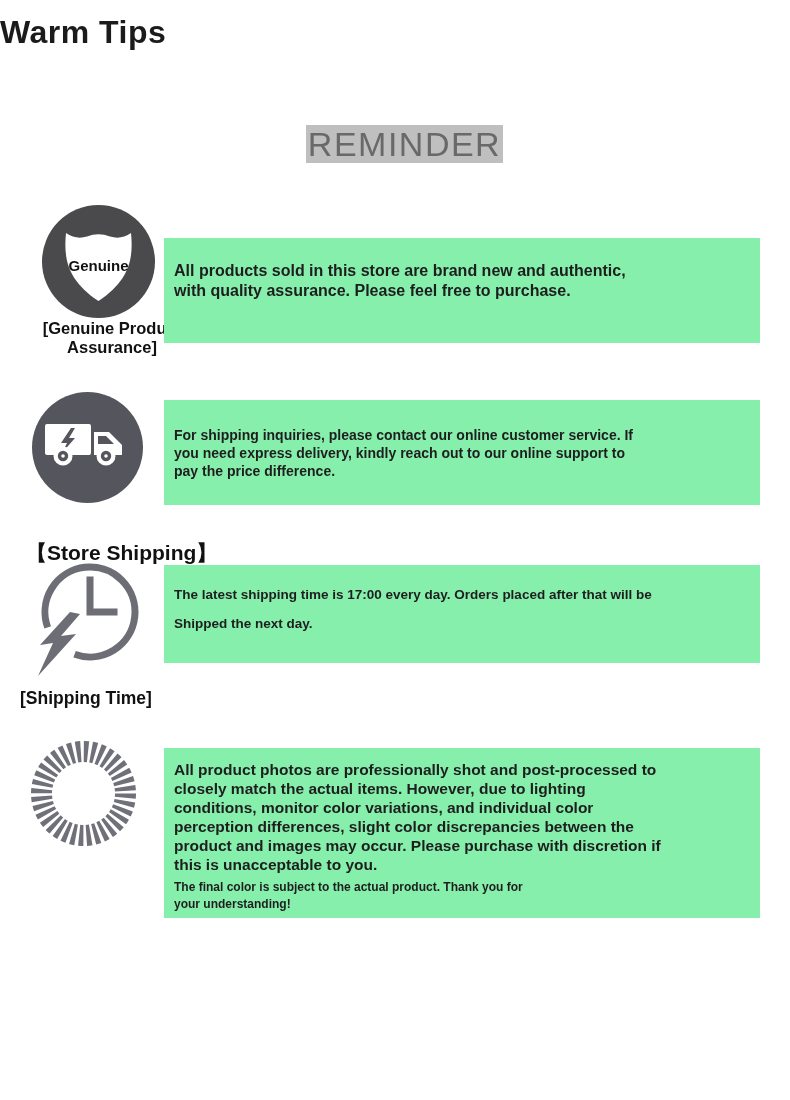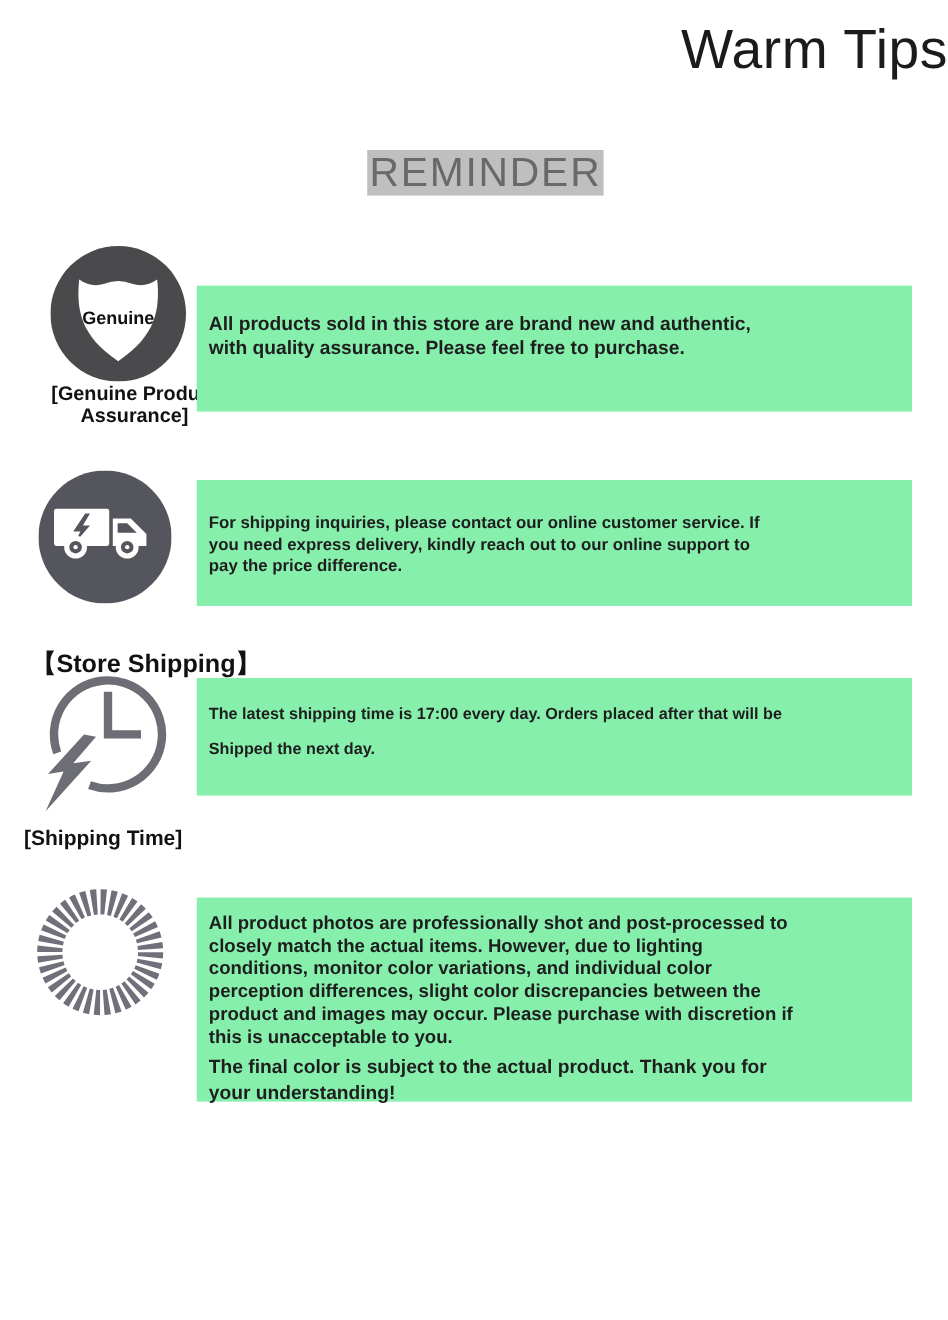--- a/index.html
+++ b/index.html
@@ -11,23 +11,23 @@
     background: #ffffff;
     font-family: "Liberation Sans", sans-serif;
     color: #1e1e1e;
     overflow: hidden;
     margin: 0 auto;
   }
   .page-title {
     position: absolute;
     top: 14px; left: 0;
     width: 100%;
-    text-align: right;
-    font-size: 46px;
-    font-weight: 400;
+    text-align: left;
+    font-size: 32px;
+    font-weight: 700;
     color: #1b1b1b;
     letter-spacing: 0.5px;
   }
   .reminder-banner {
     position: absolute;
     left: 306px; top: 125px;
     width: 197px; height: 38px;
     background: #bfbfbf;
     display: flex;
     align-items: center;
@@ -62,21 +62,21 @@
     font-weight: 700;
     color: #1e1e1e;
   }
   .text-box .body { white-space: pre-line; }
   #box-1 { top: 238px; height: 105px; padding: 23px 10px 0 10px; font-size: 16px; line-height: 1.28; }
   #box-2 { top: 400px; height: 105px; padding: 26px 12px 0 10px; font-size: 14px; line-height: 1.3; }
   #box-3 { top: 565px; height: 98px;  padding: 15px 28px 0 10px; font-size: 13.5px; line-height: 2.15; }
   #box-4 { top: 748px; height: 170px; padding: 12px 12px 0 10px; font-size: 15.5px; line-height: 1.23; }
   #box-4 .note {
     margin-top: 5px;
-    font-size: 16px;
+    font-size: 12px;
     line-height: 1.35;
     white-space: pre-line;
   }
   #label-1 { left: 32px;  top: 319px; width: 160px; font-size: 16.5px; line-height: 1.18; text-align: center; }
   #label-2 { left: 26px;  top: 507px; font-size: 21px; margin-top: 32px; }
   #label-3 { left: 20px;  top: 688px; font-size: 17.5px; }
   #label-4 { left: 16px;  top: 851px; width: 150px; font-size: 17.5px; line-height: 1.35; }
   #icon-1 { left: 42px; top: 205px; width: 113px; height: 113px; }
   #icon-2 { left: 32px; top: 392px; width: 111px; height: 111px; }
   #icon-3 { left: 26px; top: 556px; width: 124px; height: 128px; }

